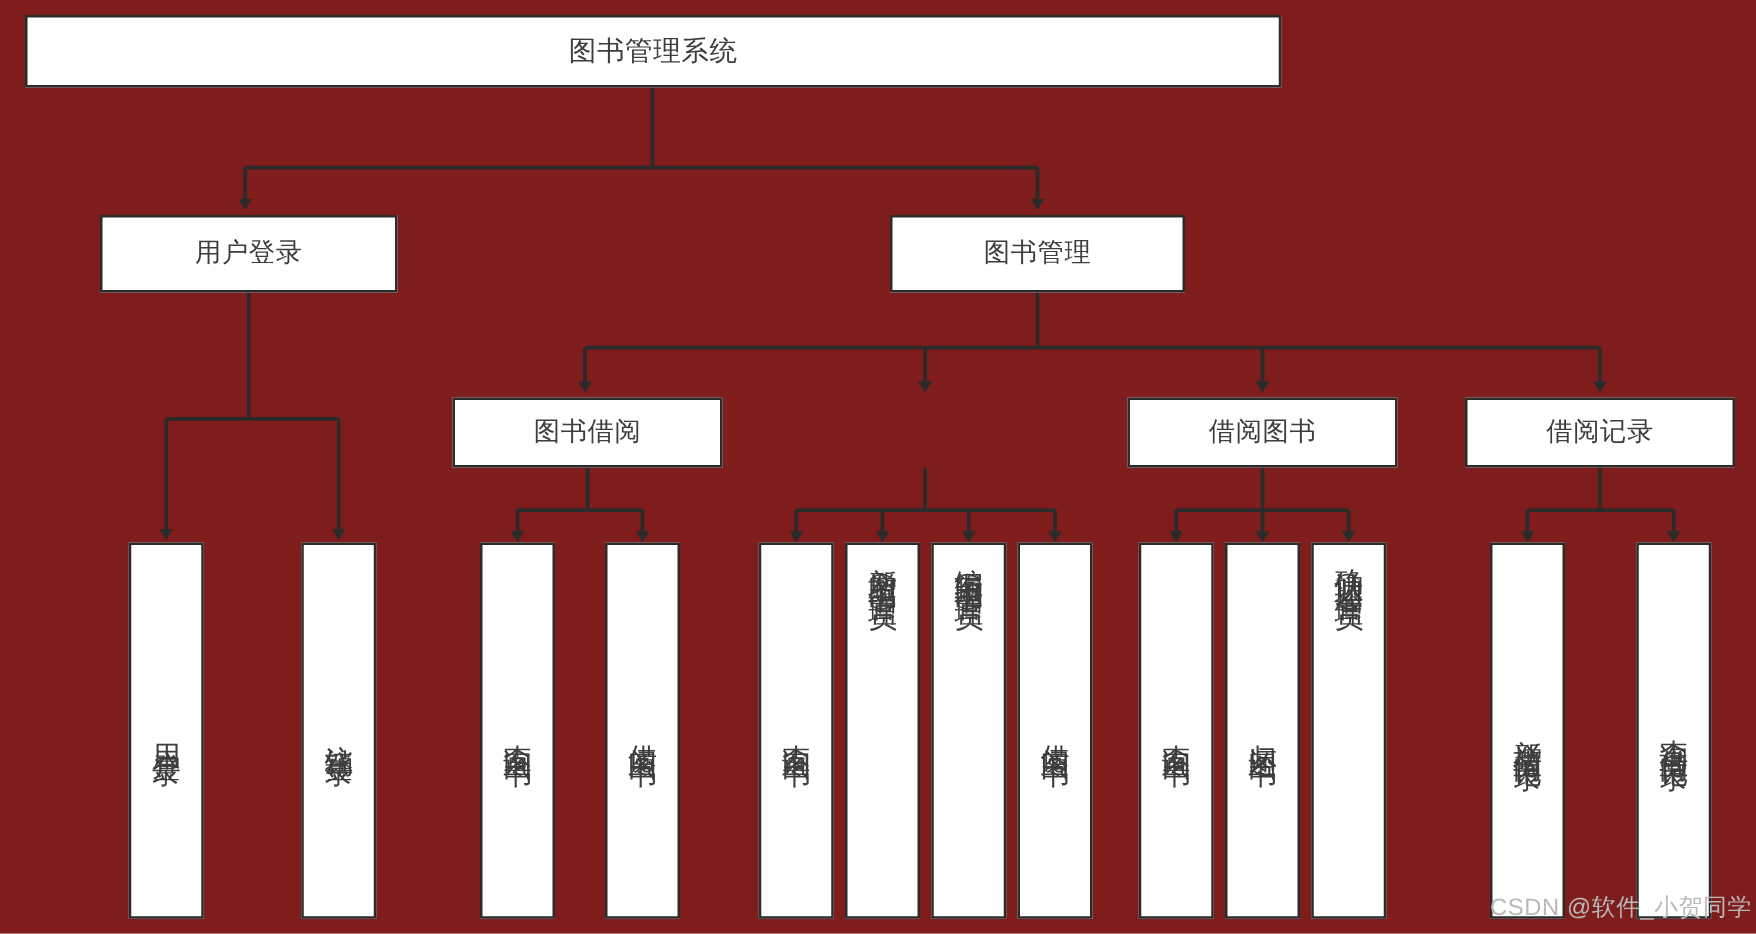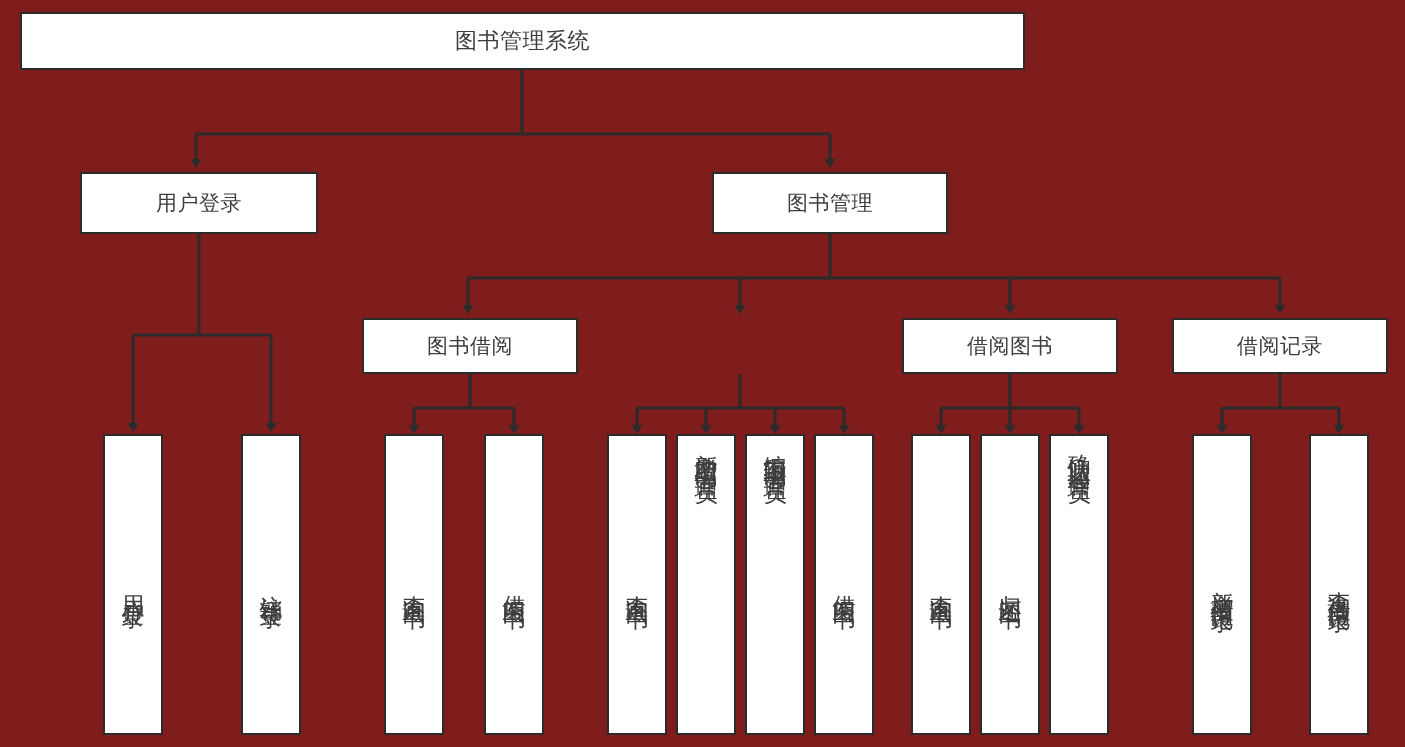--- a/index.html
+++ b/index.html
@@ -192,14 +192,15 @@
     <span class="lbl">确认归还（管理员）</span>
   </div>
 
   <div class="node vert center" style="left:1192px; top:434px; width:60px; height:301px;">
     <span class="lbl">新增借阅记录</span>
   </div>
   <div class="node vert center" style="left:1309px; top:434px; width:60px; height:301px;">
     <span class="lbl">查询借阅记录</span>
   </div>
 
+  <div class="watermark" style="left:1192px; top:713px;">CSDN @软件_小贺同学</div>
 
 </div>
 
 </body></html>

